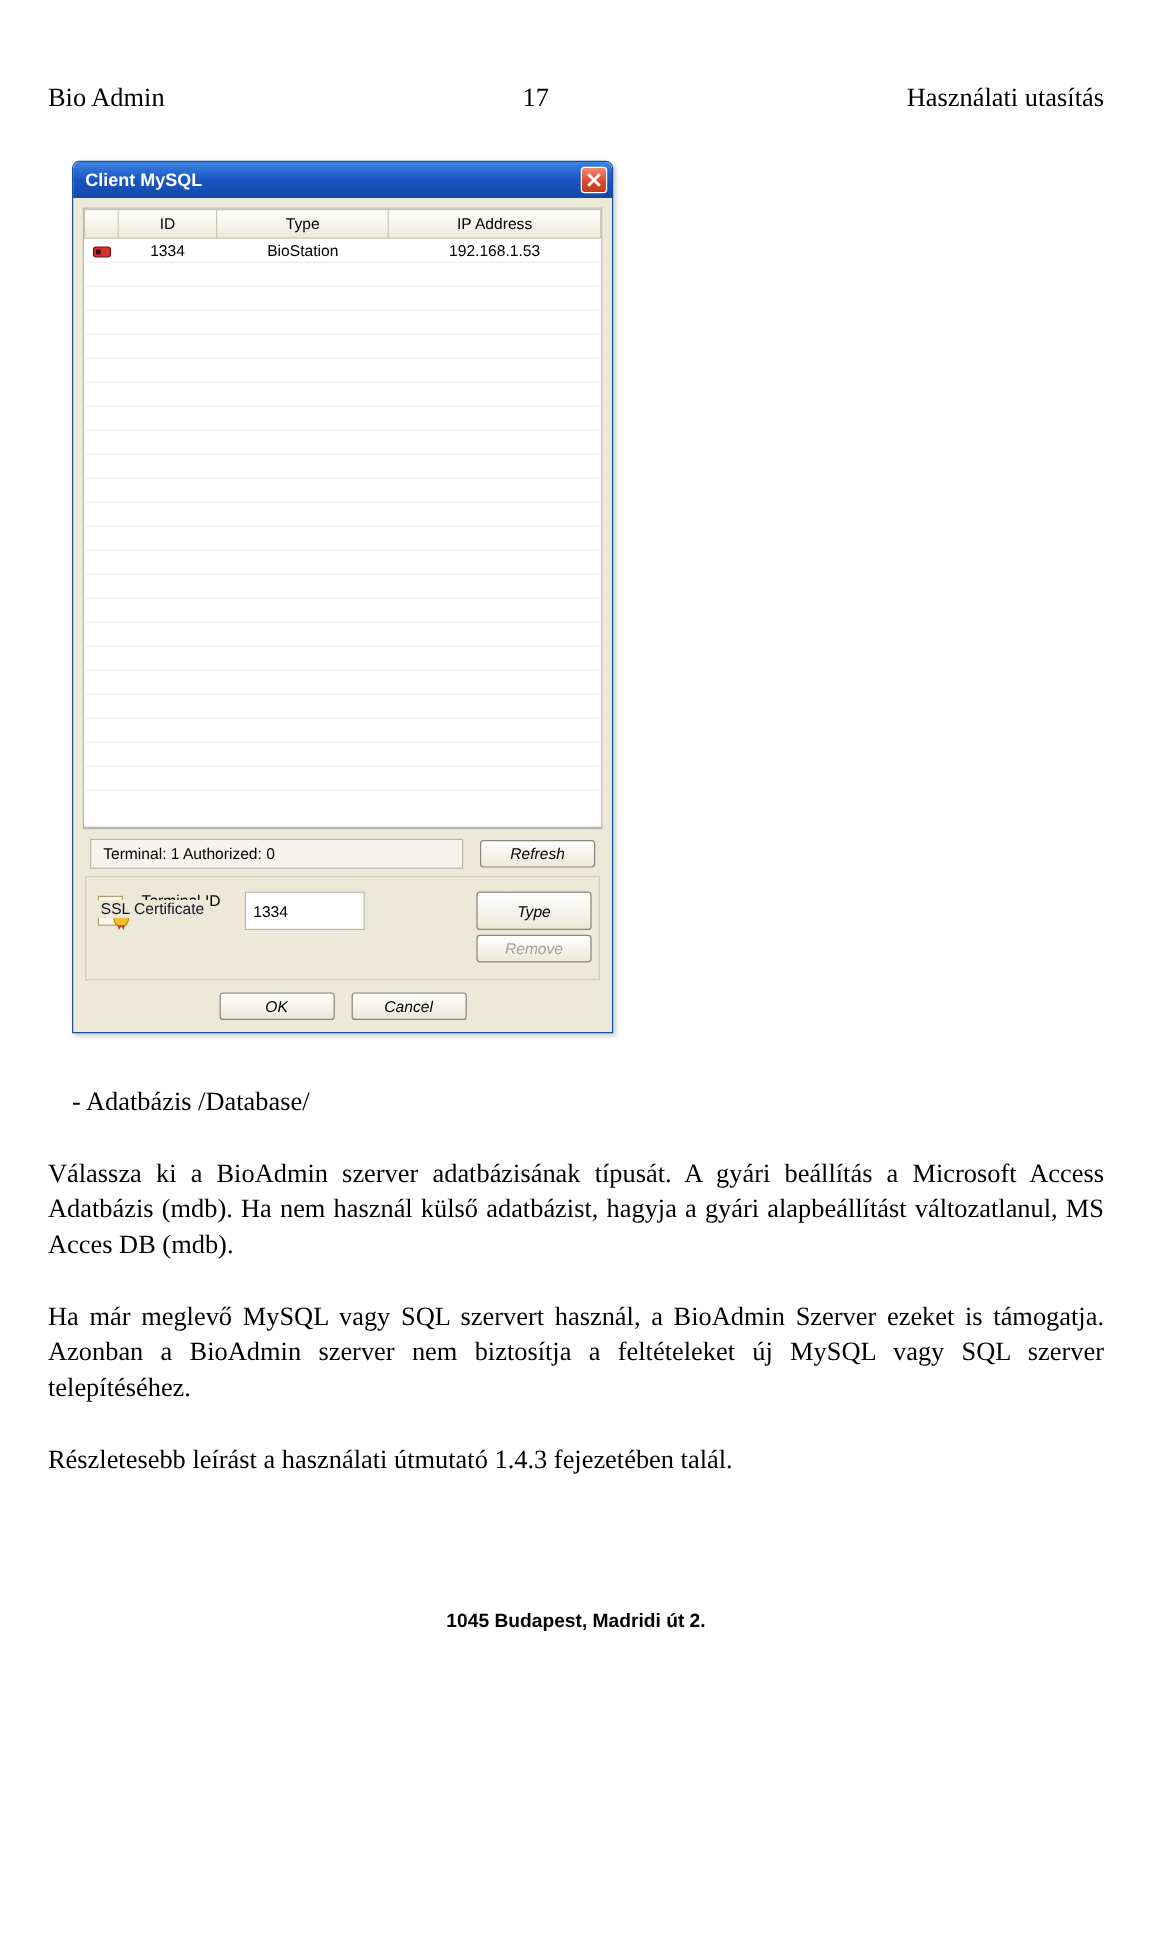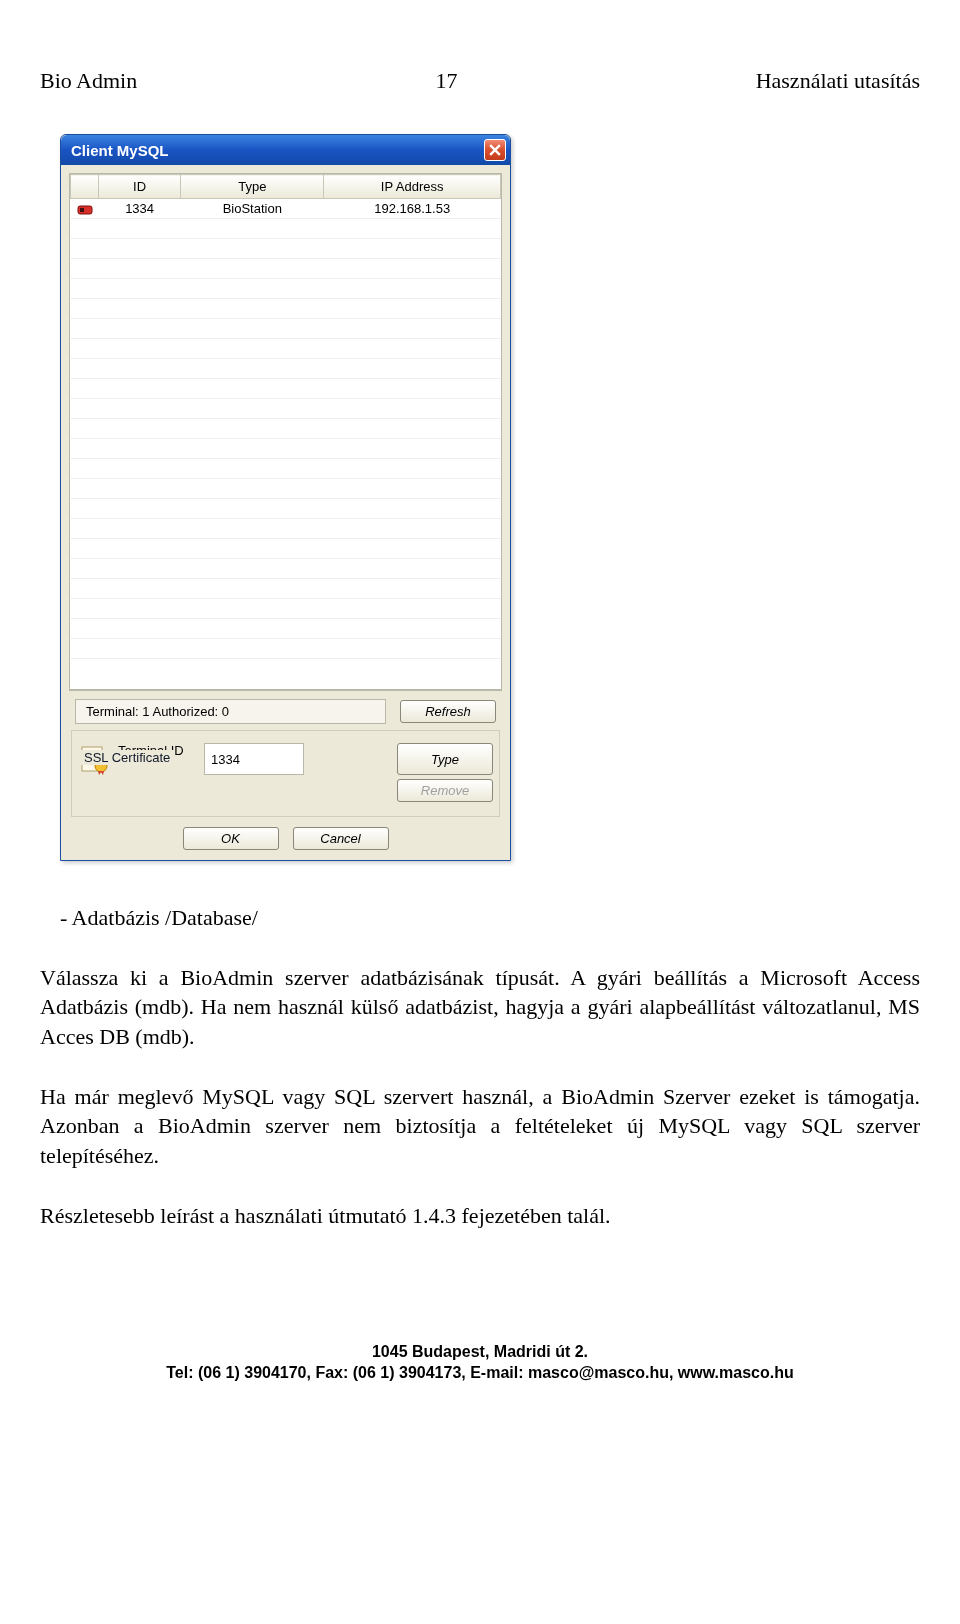--- a/index.html
+++ b/index.html
@@ -368,14 +368,13 @@
   </div>
 </div>
 
 <div class="body-text list-line">-   Adatbázis /Database/</div>
 <div class="body-text">Válassza ki a BioAdmin szerver adatbázisának típusát. A gyári beállítás a Microsoft Access Adatbázis (mdb). Ha nem használ külső adatbázist, hagyja a gyári alapbeállítást változatlanul, MS Acces DB (mdb).</div>
 <div class="body-text">Ha már meglevő MySQL vagy SQL szervert használ, a BioAdmin Szerver ezeket is támogatja. Azonban a BioAdmin szerver nem biztosítja a feltételeket új MySQL vagy SQL szerver telepítéséhez.</div>
 <div class="body-text">Részletesebb leírást a használati útmutató 1.4.3 fejezetében talál.</div>
 
 <div class="footer">
   <div>1045 Budapest, Madridi út 2.</div>
-  <div>Tel: (06 1) 3904170, Fax: (06 1) 3904173, E-mail: masco@masco.hu, www.masco.hu</div>
 </div>
 
 </body></html>

